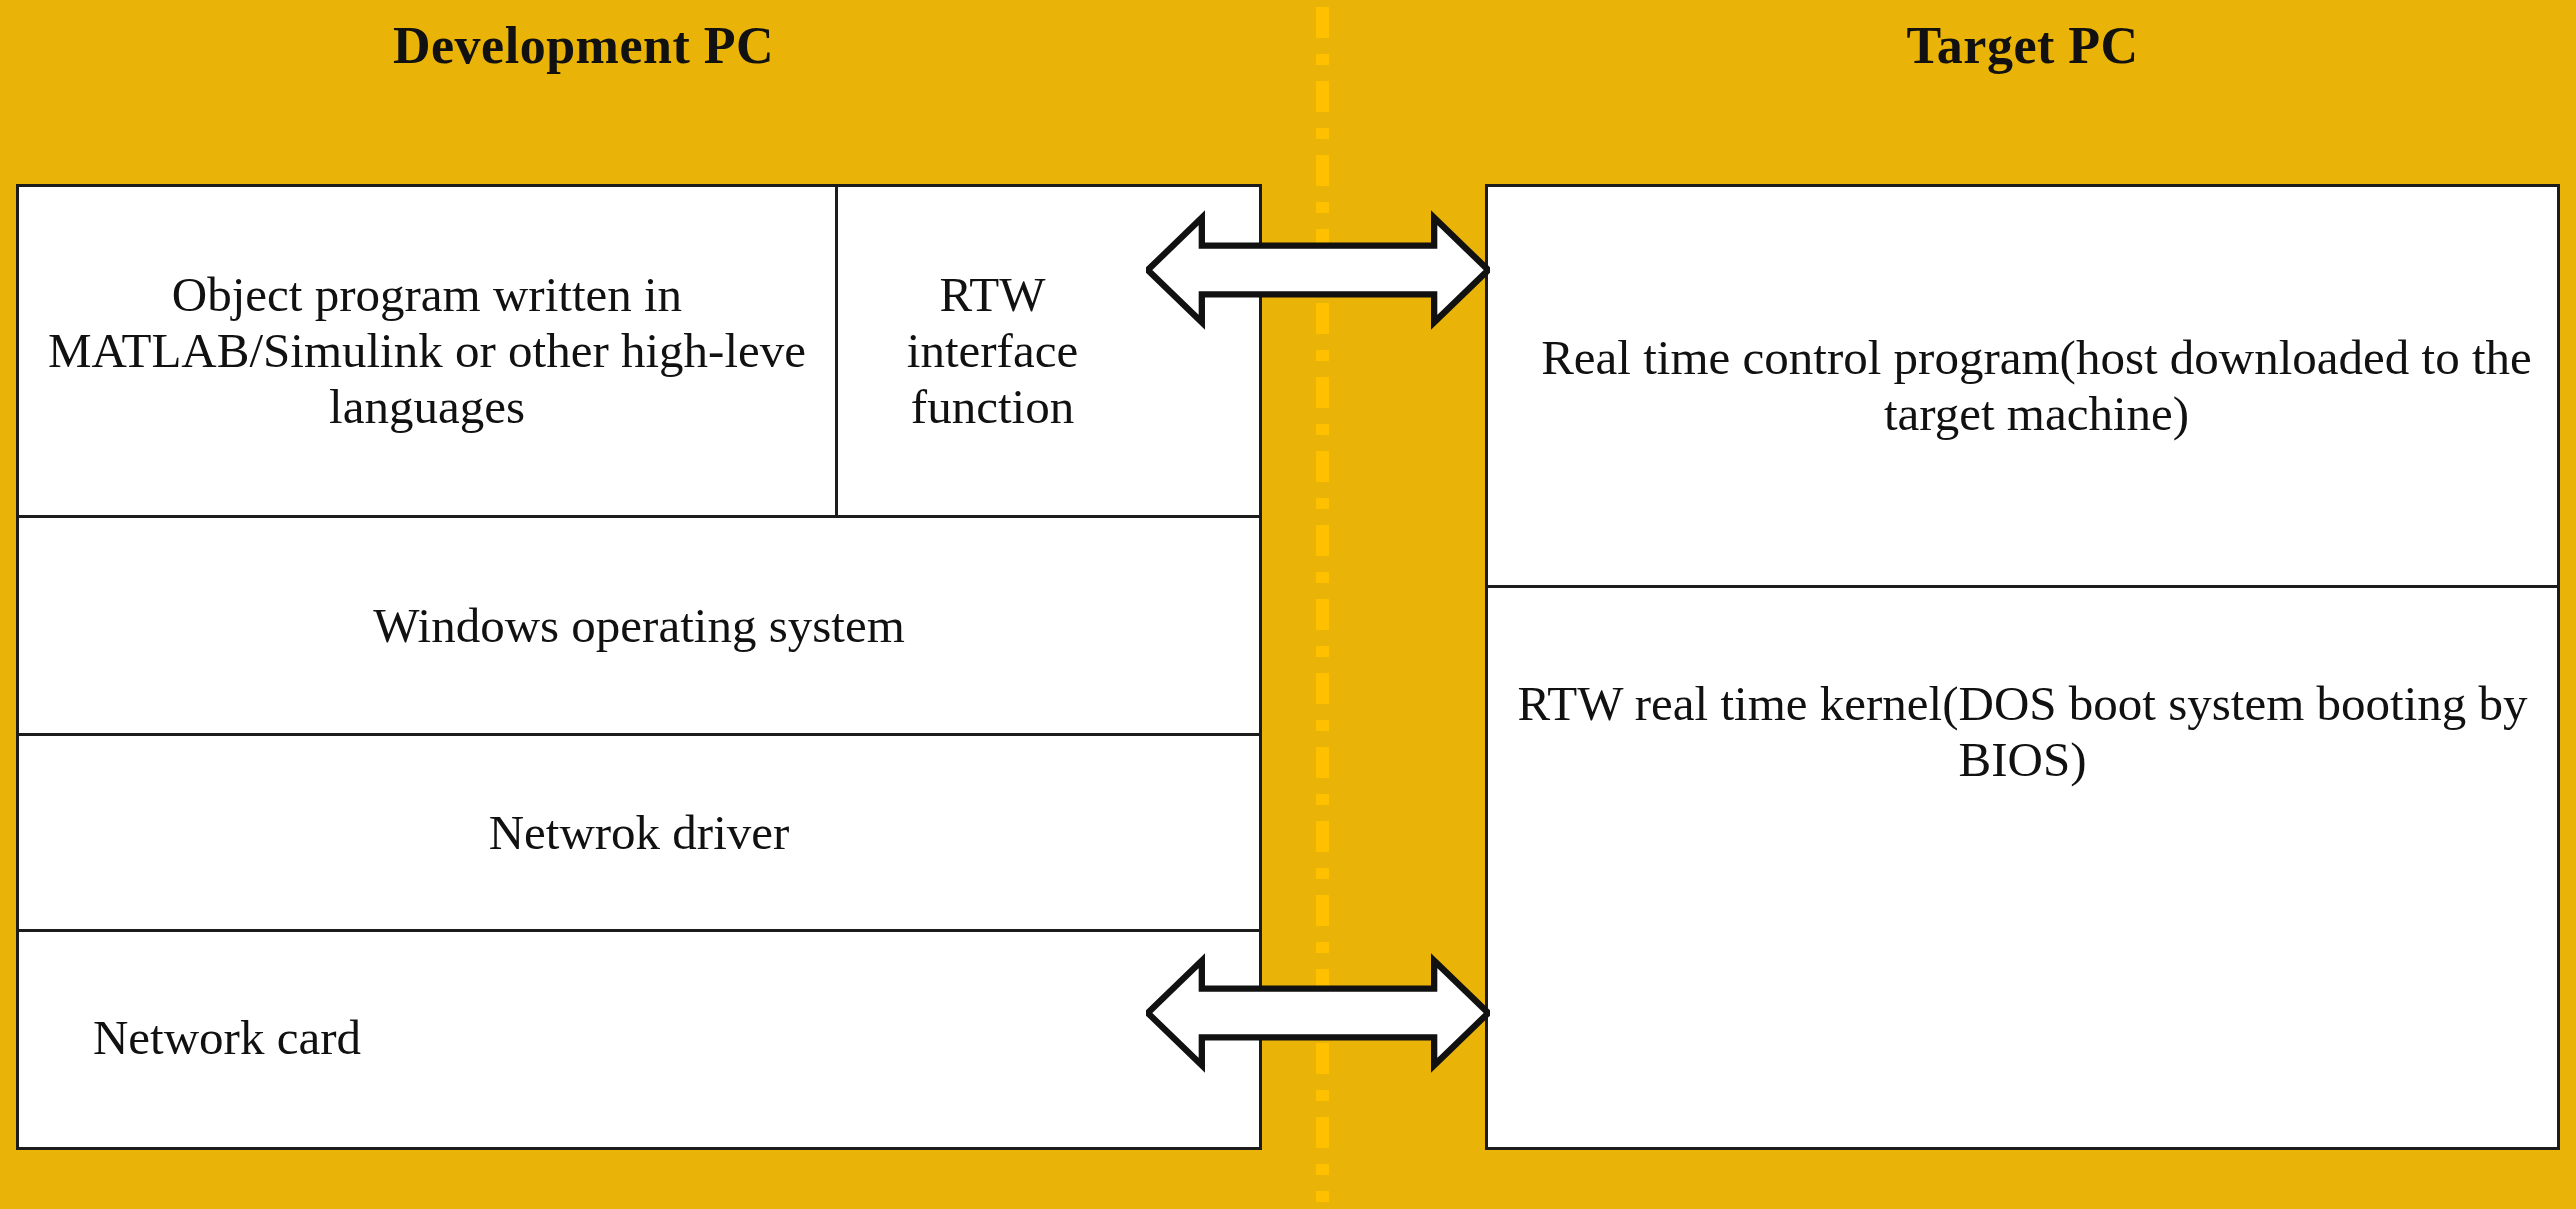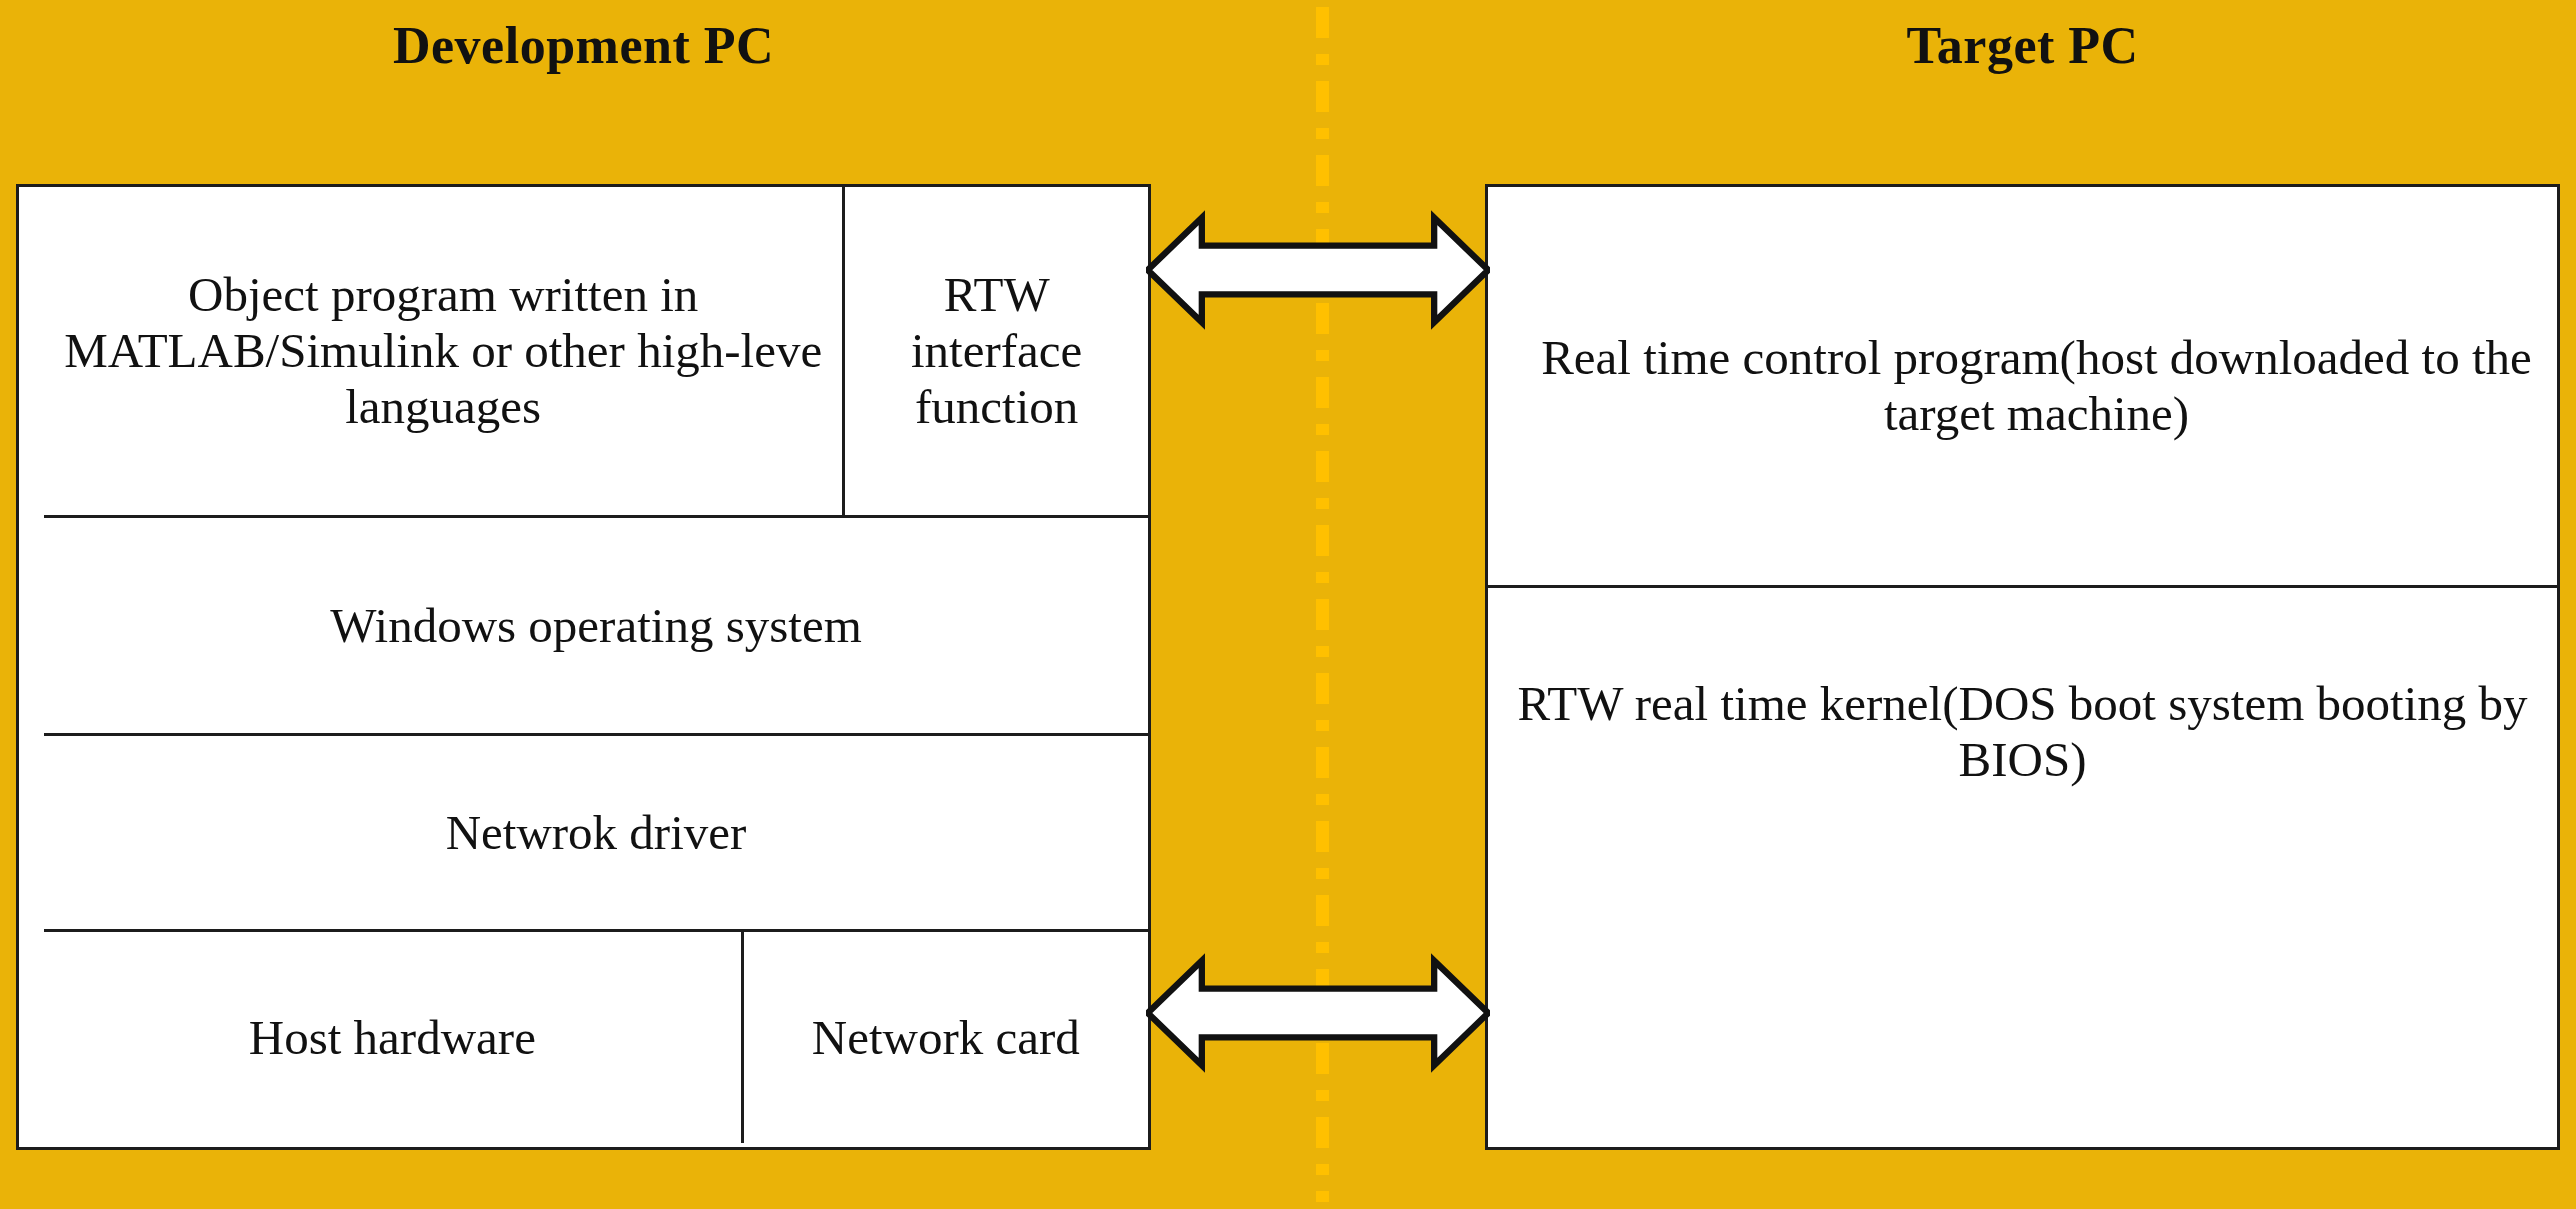--- a/index.html
+++ b/index.html
@@ -37,21 +37,21 @@
 
   
   .block {
     position: absolute;
     box-sizing: border-box;
     border: 3.6px solid #1c1c1c;
     background: #ffffff;
     display: flex;
     flex-direction: column;
   }
-  #block-dev  { left: 16px;   top: 184px; width: 1135px; height: 966px; padding-left: 25px; }
+  #block-dev  { left: 16px;   top: 184px; width: 1246px; height: 966px; }
   #block-targ { left: 1485px; top: 184px; width: 1075px; height: 966px; }
 
   
   .row {
     box-sizing: border-box;
     display: flex;
     flex-direction: row;
     position: relative;
   }
   .row + .row { border-top: 3.6px solid #1c1c1c; }
@@ -145,21 +145,20 @@
 
     <div class="row" id="dev-row-2">
       <div class="cell" id="dev-r2-c1">Windows operating system</div>
     </div>
 
     <div class="row" id="dev-row-3">
       <div class="cell" id="dev-r3-c1">Netwrok driver</div>
     </div>
 
     <div class="row" id="dev-row-4">
-      <div class="cell" id="dev-r4-c1">Host hardware</div>
       <div class="cell" id="dev-r4-c2">Network card</div>
     </div>
 
   </div>
 
   <div class="block" id="block-targ">
 
     <div class="row" id="targ-row-1">
       <div class="cell" id="targ-r1-c1">Real time control program(host downloaded to the target machine)</div>
     </div>

